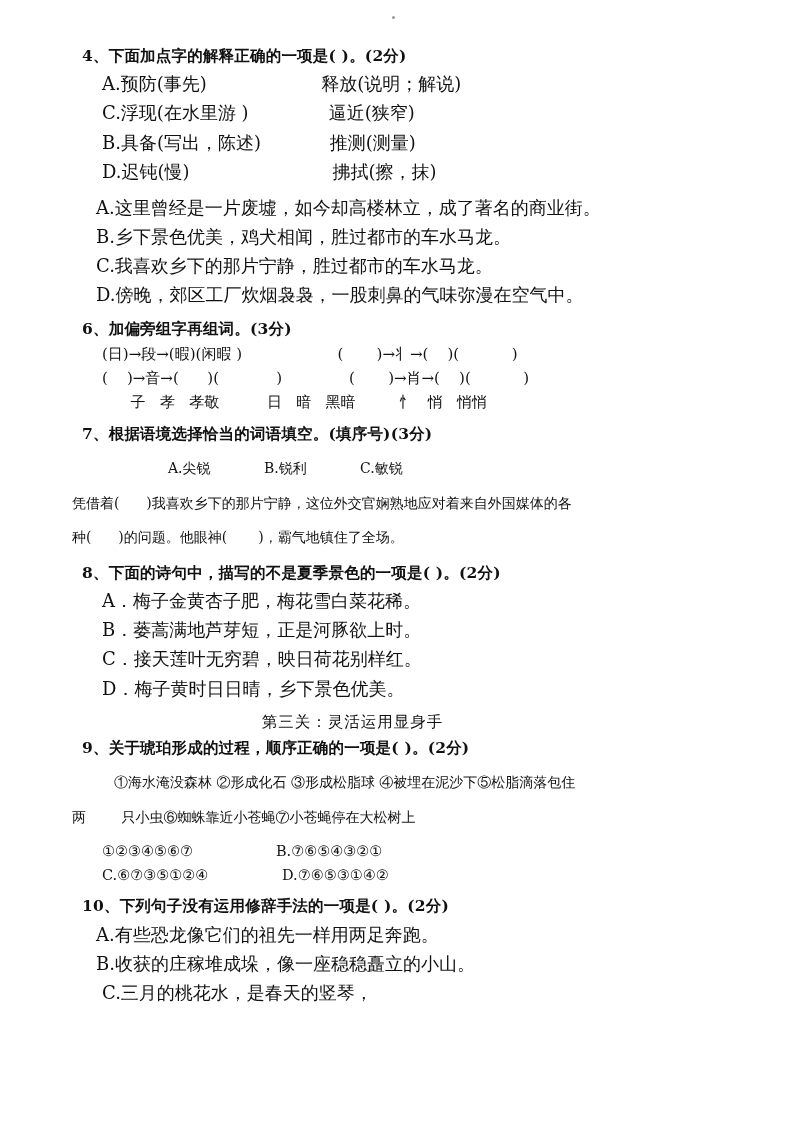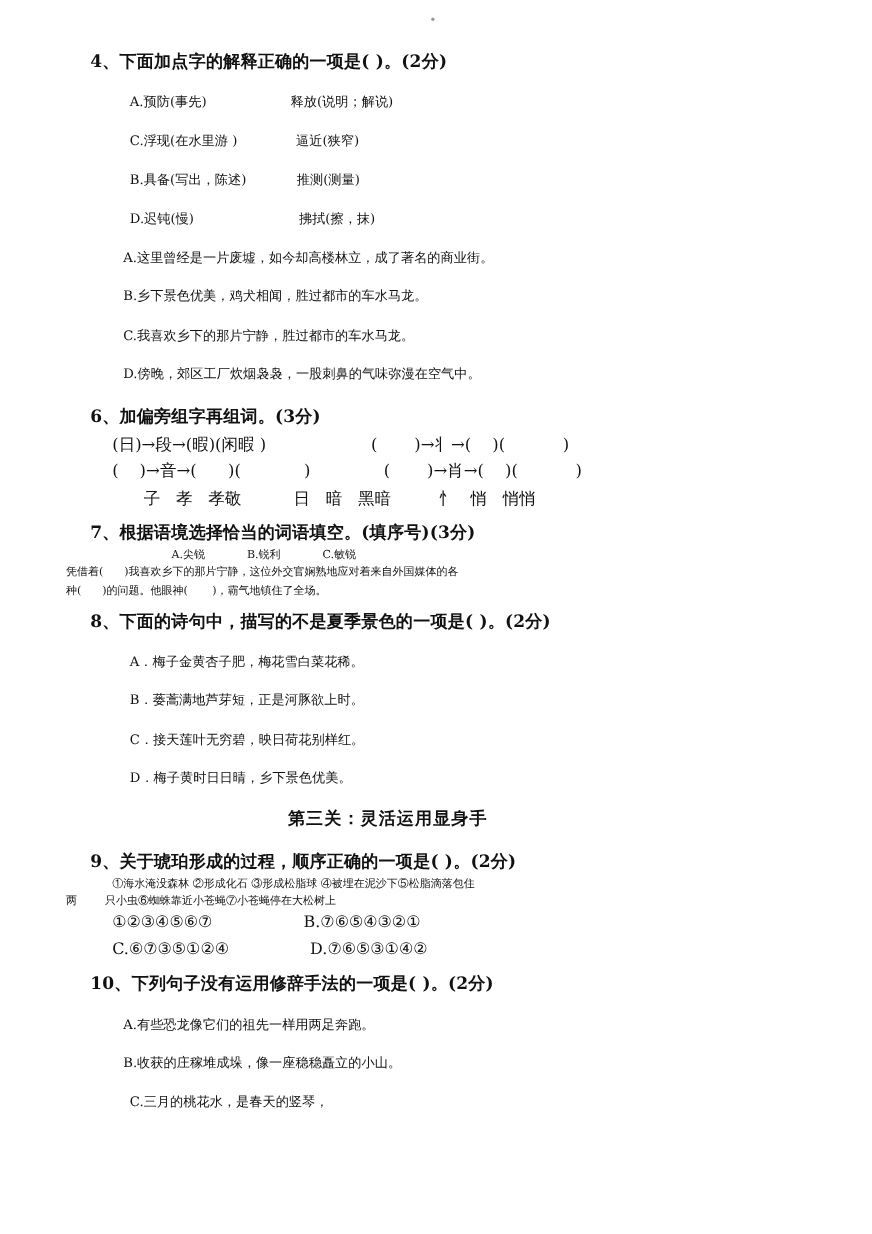--- a/index.html
+++ b/index.html
@@ -33,50 +33,50 @@
   }
   .q-head {
     font-weight: bold;
     font-size: 15.5px;
     margin: 0 0 2px 0;
     padding-left: 22px;
     letter-spacing: 0.2px;
     line-height: 1.5;
   }
   .opt-line {
-    font-size: 12px;
+    font-size: 18px;
     line-height: 1.62;
     padding-left: 42px;
-    margin: 16px;
+    margin: 0;
     white-space: pre;
   }
   .opt-line.narrow {
     padding-left: 36px;
   }
   .blk {
     margin-bottom: 7px;
   }
   .two-col {
     display: block;
     font-size: 15px;
     line-height: 1.62;
     padding-left: 42px;
     white-space: pre;
   }
   .sec-title {
-    font-weight: bold;
+    font-weight: normal;
     font-size: 15.5px;
     text-align: center;
-    margin: 9px 0 16px 0;
+    margin: 9px 0 3px 0;
     letter-spacing: 1px;
   }
   .plain {
-    font-size: 10px;
+    font-size: 14px;
     line-height: 1.62;
-    margin: 0;
+    margin: 12px;
     white-space: pre-wrap;
   }
   .indent0 {
     padding-left: 0;
   }
   .indent-md {
     padding-left: 42px;
   }
   .indent-lg {
     padding-left: 96px;

